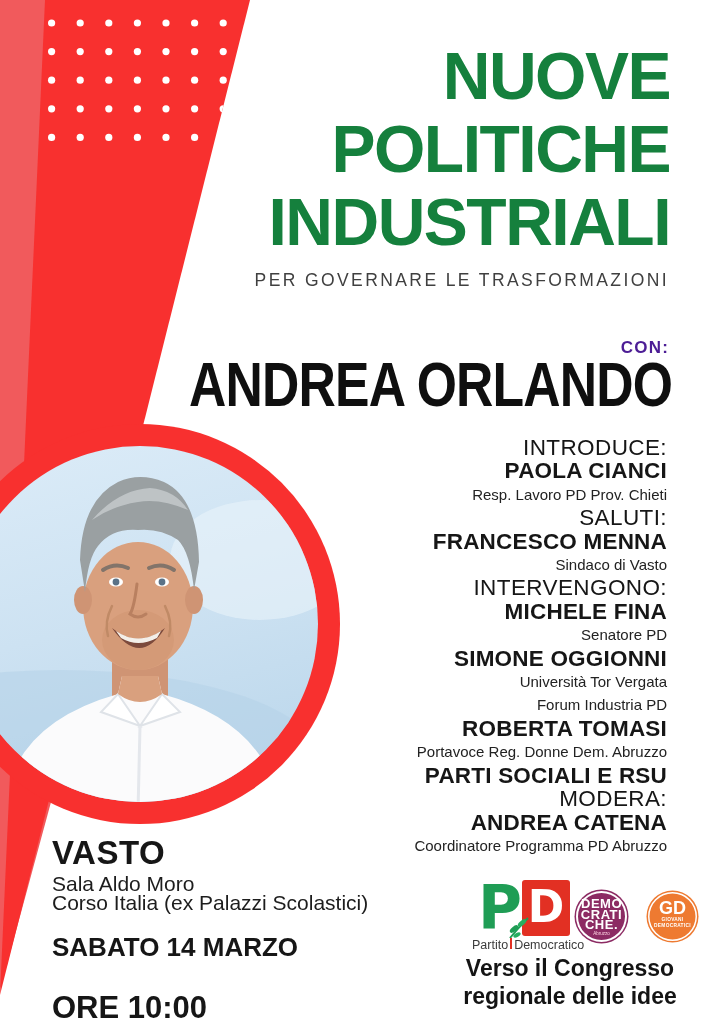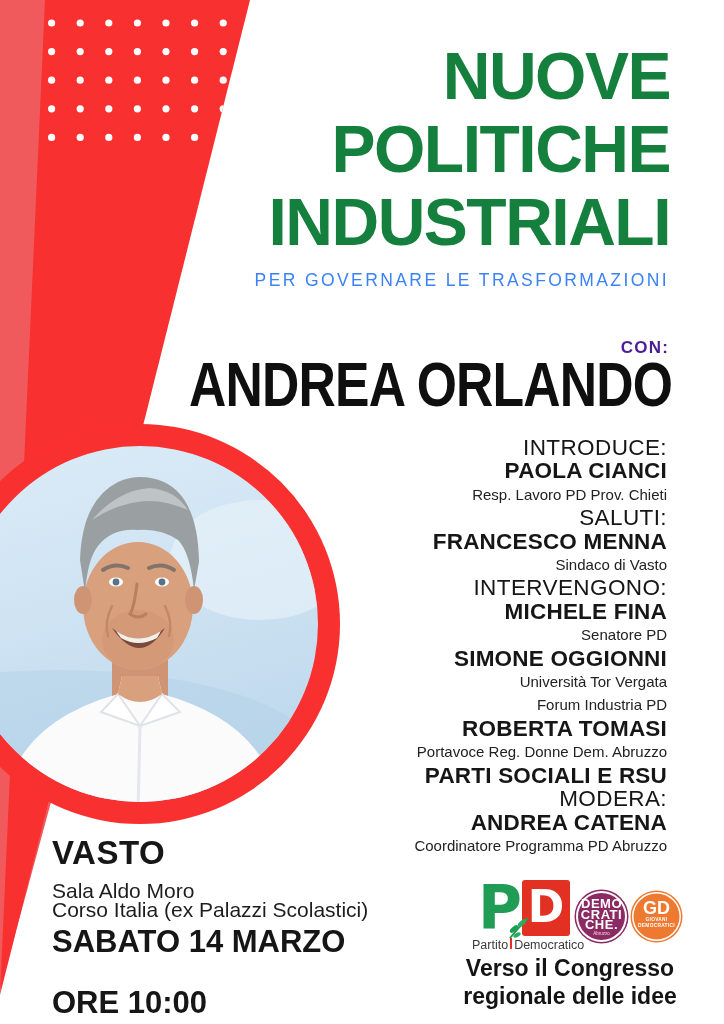--- a/index.html
+++ b/index.html
@@ -4,54 +4,54 @@
 <style>
   html,body{margin:0;padding:0;}
   body{width:724px;height:1024px;position:relative;overflow:hidden;background:#ffffff;
        font-family:"Liberation Sans", sans-serif;color:#161616;}
   .abs{position:absolute;}
   
   .title-block{top:40px;right:54px;text-align:right;line-height:73px;
     font-family:"Liberation Sans", sans-serif;font-weight:800;font-size:66px;
     letter-spacing:-1.5px;color:#15803d;}
   .subtitle{top:270px;right:55px;text-align:right;font-size:17.5px;font-weight:500;
-    letter-spacing:2.4px;color:#3b82f6;}
+    letter-spacing:2.4px;color:#404040;}
   .con-label{top:338px;right:55px;font-size:17px;font-weight:700;letter-spacing:1.2px;color:#4c1d95;}
   .guest-name{top:348px;right:52px;font-size:63px;font-weight:800;letter-spacing:-1px;
     white-space:nowrap;transform:scaleX(.82);transform-origin:right center;color:#0f0f0f;}
   
   .speakers{top:436px;right:57px;text-align:right;line-height:23.4px;white-space:nowrap;}
   .sp-header{font-size:22.5px;font-weight:500;letter-spacing:.4px;}
   .sp-name{font-size:22.5px;font-weight:800;letter-spacing:.2px;}
   .sp-role{font-size:15px;font-weight:400;color:#222;}
   
   .venue{left:52px;top:834px;text-align:left;}
-  .venue-city{font-size:33px;font-weight:800;letter-spacing:.5px;margin-bottom:9px;}
+  .venue-city{font-size:33px;font-weight:800;letter-spacing:.5px;margin-bottom:2px;}
   .venue-line{font-size:21px;font-weight:400;line-height:19px;color:#1d1d1d;}
-  .venue-date{font-size:31px;font-weight:800;margin-top:6px;line-height:34px;}
+  .venue-date{font-size:26px;font-weight:800;margin-top:18px;line-height:34px;}
   .venue-time{font-size:31px;font-weight:800;line-height:34px;margin-top:27px;}
   
   .logo-row{left:470px;top:878px;width:230px;height:78px;}
   .pd-logo{position:absolute;left:8px;top:2px;width:100px;height:74px;}
   .pd-p{position:absolute;left:0;top:-8px;font-size:60px;font-weight:800;color:#1f9d55;
         font-family:"DejaVu Sans", sans-serif;}
   .pd-dsq{position:absolute;left:44px;top:0px;width:48px;height:56px;background:#e23023;
         border-radius:3px;}
   .pd-dsq span{position:absolute;left:50%;top:50%;transform:translate(-50%,-52%);
         font-size:44px;font-weight:800;color:#ffffff;font-family:"DejaVu Sans", sans-serif;}
   .pd-caption{position:absolute;left:-6px;top:58px;width:112px;font-size:12.5px;color:#3c3c3c;
         white-space:nowrap;}
   .pd-bar{display:inline-block;width:2px;height:11px;background:#e23023;margin:0 2px;}
   .circle-logo{position:absolute;border-radius:50%;text-align:center;color:#fff;}
   .demo-circle{left:106px;top:13px;width:51px;height:51px;background:#8c2b63;
         box-shadow:inset 0 0 0 2px #ffffff, 0 0 0 1.5px #8c2b63;}
   .demo-circle .l{font-size:13px;font-weight:800;line-height:10.5px;letter-spacing:.5px;}
   .demo-circle .pad{padding-top:8px;}
   .demo-sub{font-size:4.5px;color:#ffd4e2;line-height:6px;}
-  .gd-circle{left:162px;top:14px;width:49px;height:49px;background:#ee7a31;
+  .gd-circle{left:178px;top:14px;width:49px;height:49px;background:#ee7a31;
         box-shadow:inset 0 0 0 1.5px #ffffff, 0 0 0 1.5px #ee7a31;}
   .gd-initials{font-size:18px;font-weight:800;line-height:18px;padding-top:7px;letter-spacing:0;}
   .gd-line{font-size:4.8px;font-weight:700;line-height:5.6px;letter-spacing:.3px;}
   .congress{left:462px;top:955px;width:216px;text-align:center;font-size:23px;
         font-weight:800;line-height:27.5px;color:#141414;}
 </style>
 </head>
 <body>
 
 <svg class="abs" width="724" height="1024" viewBox="0 0 724 1024" style="left:0;top:0;">

